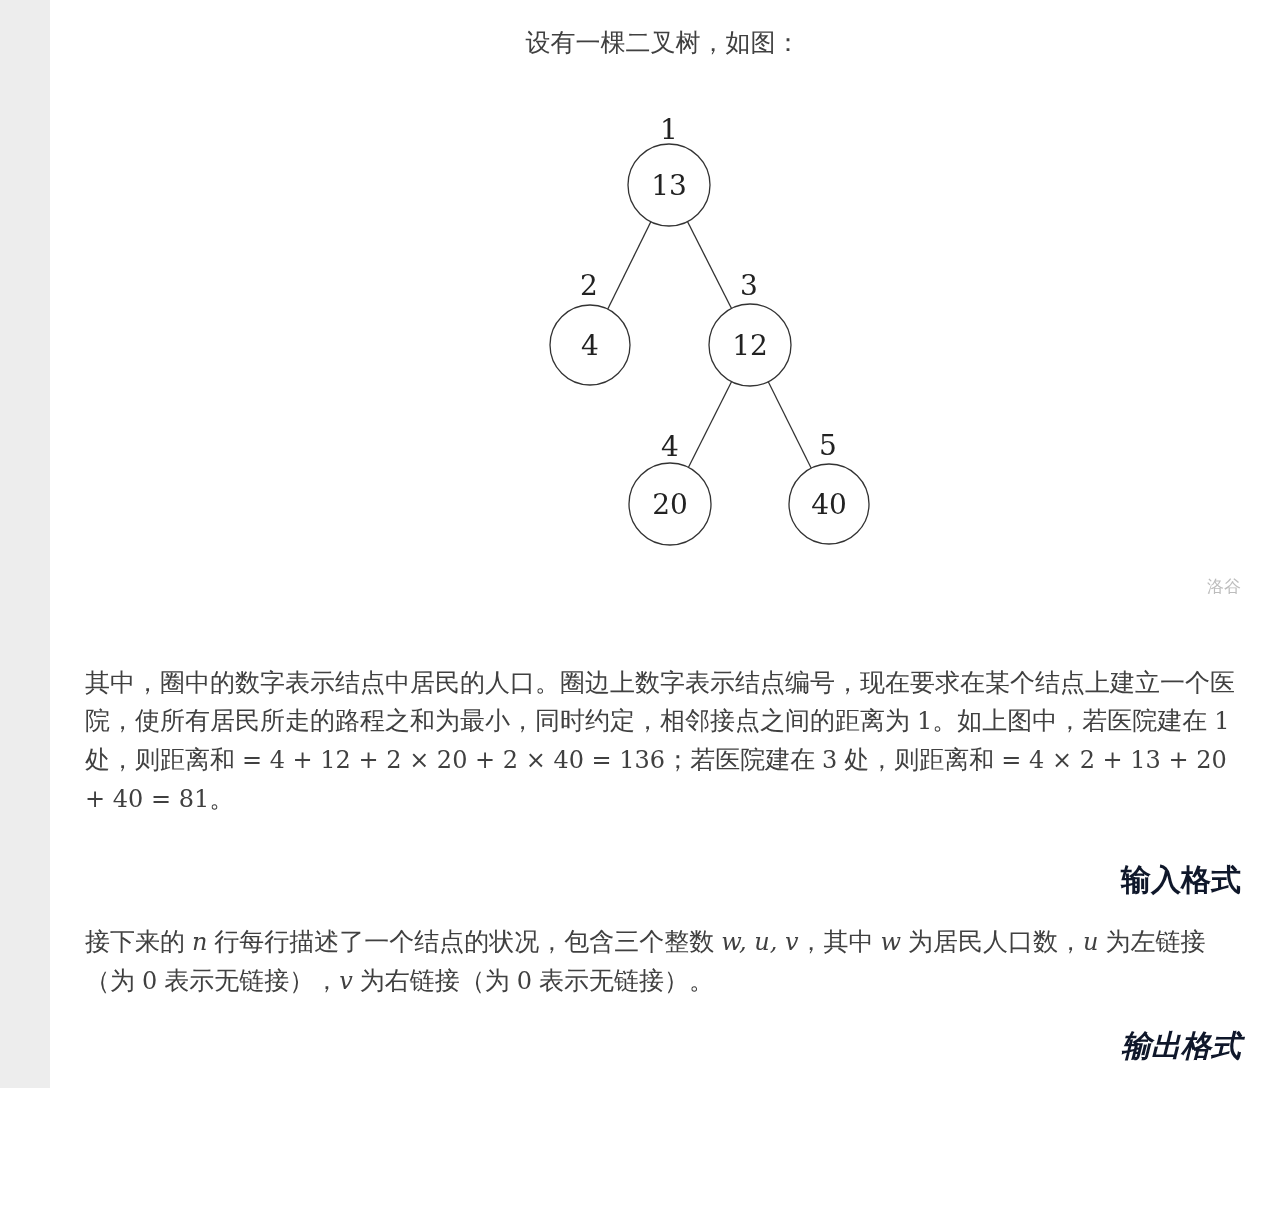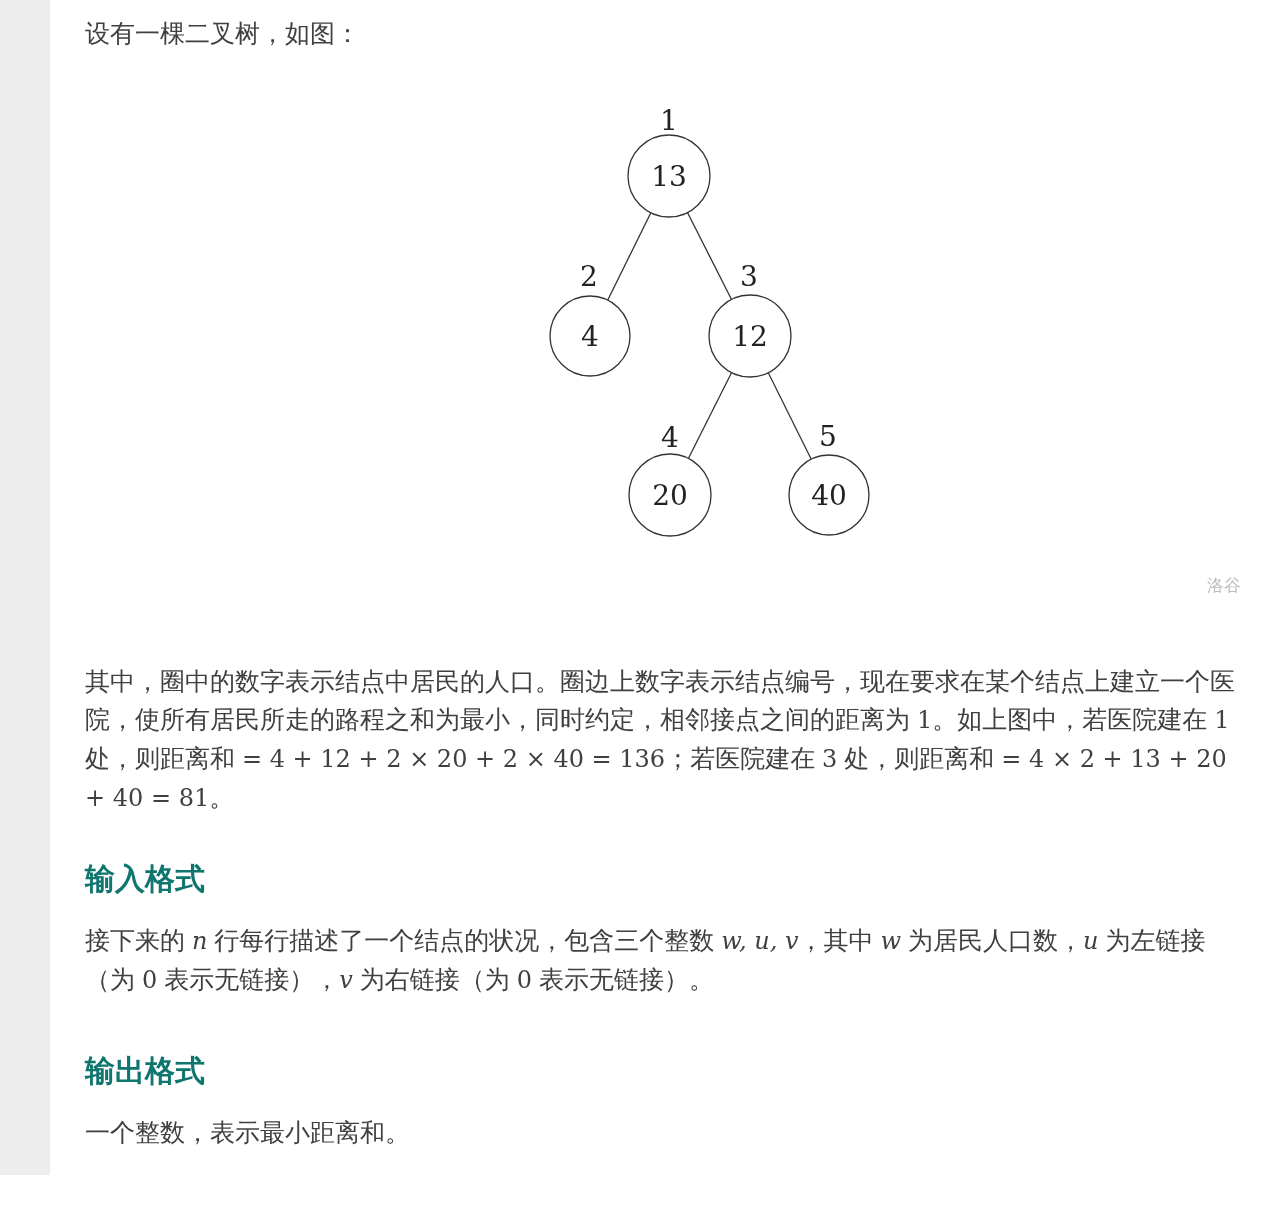--- a/index.html
+++ b/index.html
@@ -17,40 +17,41 @@
     height: 1219px;
     background: #ededed;
   }
   .content {
     margin-left: 85px;
     width: 1156px;
     font-size: 25px;
     line-height: 38px;
     padding-bottom: 24px;
   }
-  .intro { margin: 0; padding-top: 14px; }
+  .intro { margin: 9px; padding-top: 14px; text-align: center; }
   .figure { margin-top: 36px; }
   .tree-svg { display: block; margin-left: 435px; }
   .watermark {
     text-align: right;
     color: #bdbdbd;
     font-size: 17px;
     line-height: 20px;
-    margin-top: 28px;
+    margin-top: 20px;
   }
   p { margin: 24px 0 0 0; }
   p.desc { margin-top: 66px; }
   h2 {
     font-size: 30px;
     line-height: 36px;
-    color: #0f766e;
+    color: #0f172a;
     font-weight: 700;
     margin: 44px 0 0 0;
+    text-align: right;
   }
-  h2.out { margin-top: 54px; }
+  h2.out { margin-top: 28px; font-style: italic; }
   .math {
     font-family: "DejaVu Serif", serif;
     font-size: 24px;
     color: #404040;
   }
   .mvar { font-style: italic; }
   svg text {
     font-family: "DejaVu Serif", serif;
     fill: #222222;
   }
@@ -91,15 +92,14 @@
 
   <p class="desc"><span>其中，圈中的数字表示结点中居民的人口。圈边上数字表示结点编号，现在要求在某个结点上建立一个医院，使所有居民所走的路程之和为最小，同时约定，相邻接点之间的距离为 </span><span class="math">1</span><span>。如上图中，若医院建在 </span><span class="math">1</span><span> 处，则距离和 </span><span class="math">= 4 + 12 + 2 × 20 + 2 × 40 = 136</span><span>；若医院建在 </span><span class="math">3</span><span> 处，则距离和 </span><span class="math">= 4 × 2 + 13 + 20 + 40 = 81</span><span>。</span></p>
 
   <h2>输入格式</h2>
 
 
   <p><span>接下来的 </span><span class="math mvar">n</span><span> 行每行描述了一个结点的状况，包含三个整数 </span><span class="math mvar">w, u, v</span><span>，其中 </span><span class="math mvar">w</span><span> 为居民人口数，</span><span class="math mvar">u</span><span> 为左链接（为 </span><span class="math">0</span><span> 表示无链接），</span><span class="math mvar">v</span><span> 为右链接（为 </span><span class="math">0</span><span> 表示无链接）。</span></p>
 
   <h2 class="out">输出格式</h2>
 
-  <p><span>一个整数，表示最小距离和。</span></p>
 
 </div>
 
 </body></html>

